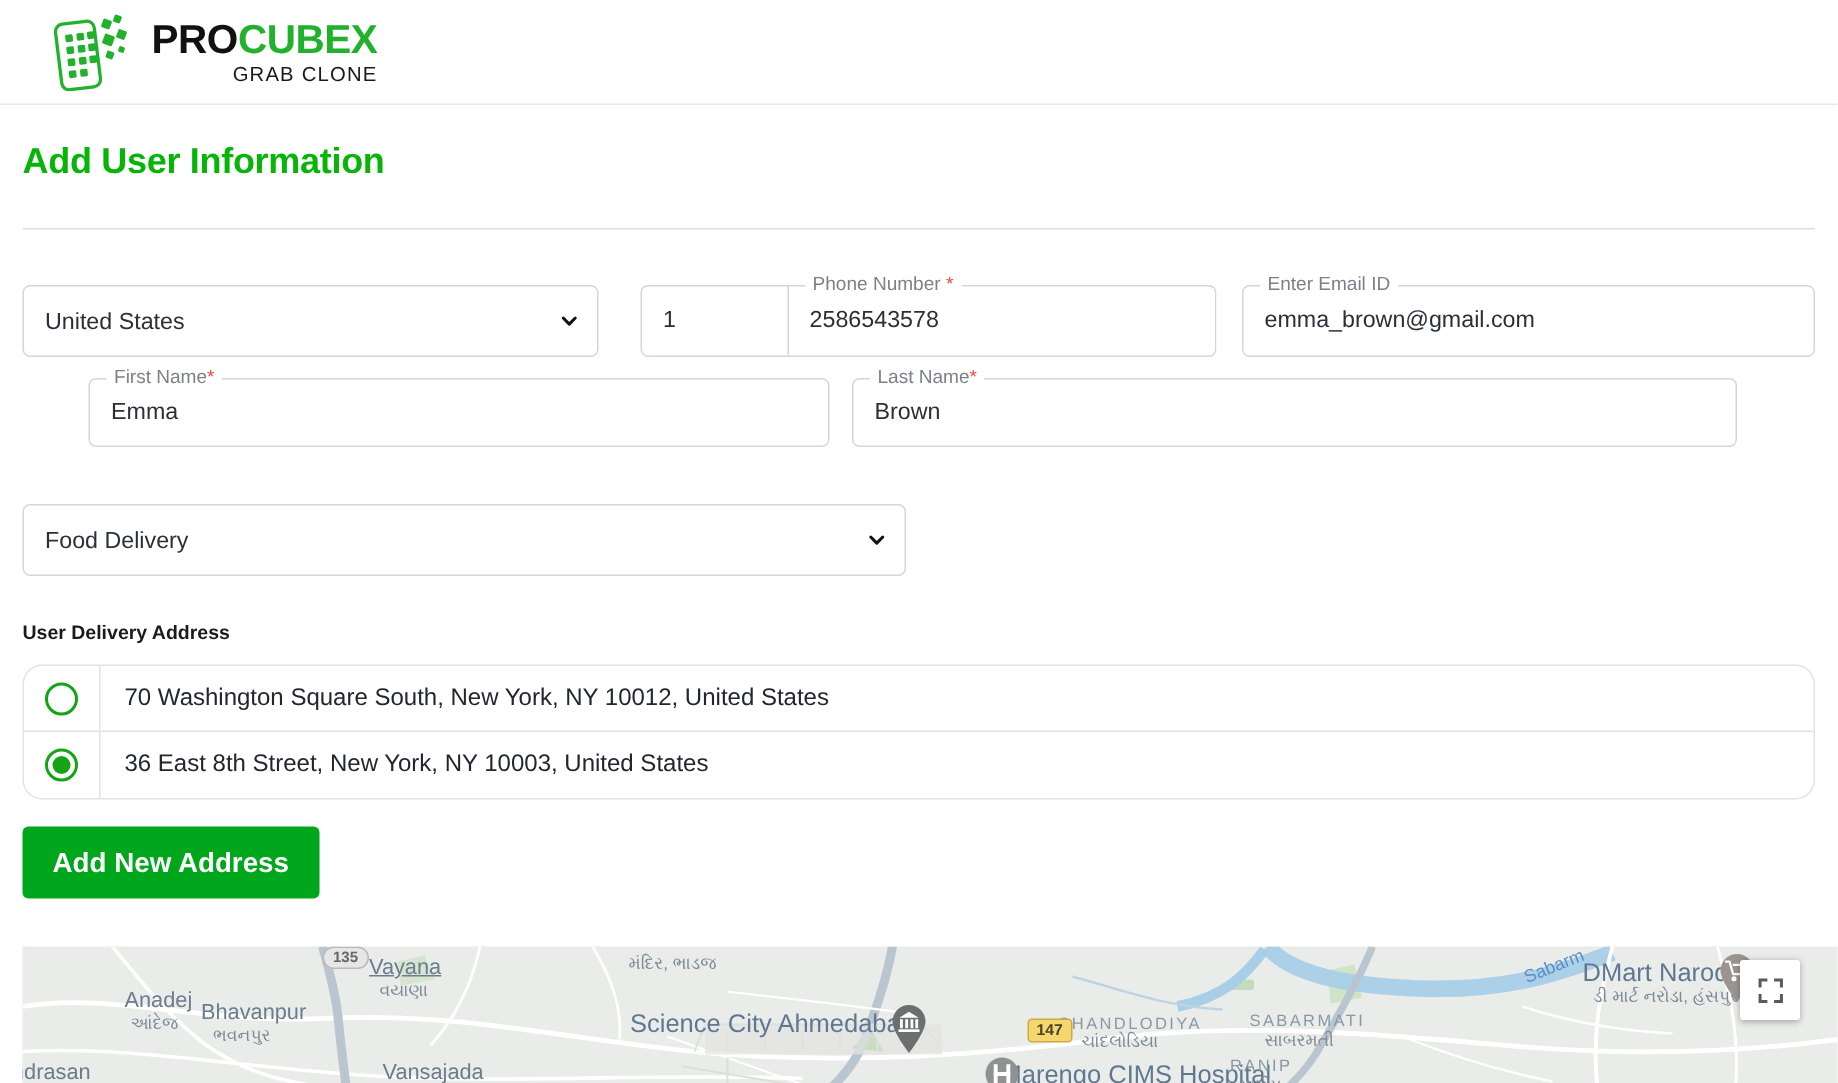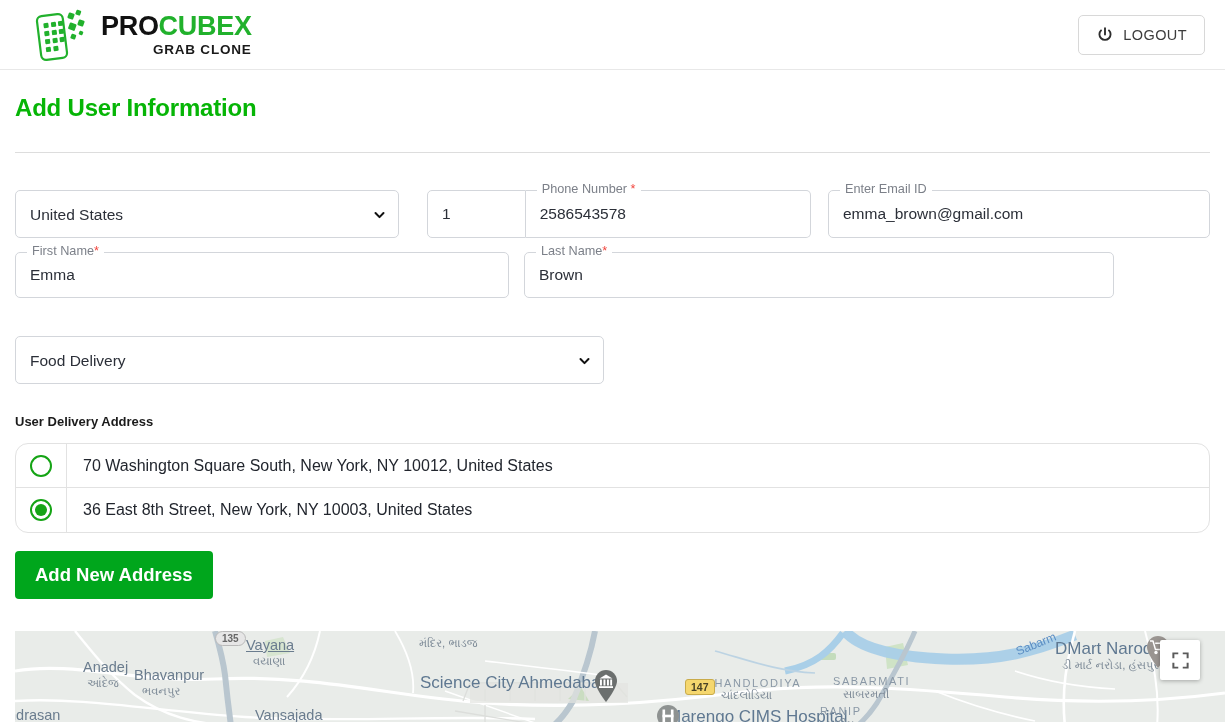--- a/index.html
+++ b/index.html
@@ -24,21 +24,21 @@
   }
   .brand { display: flex; align-items: center; gap: 10px; }
   .brand-mark { width: 56px; height: 52px; display: block; }
   .brand-text { display: flex; flex-direction: column; line-height: 1; }
   .brand-title {
     font-size: 27px; font-weight: bold; letter-spacing: -0.3px;
     color: #111111;
   }
   .brand-title .accent { color: #21b12c; }
   .brand-sub {
-    font-size: 13.5px; font-weight: bold; letter-spacing: 0.8px;
+    font-size: 13.5px; font-weight: normal; letter-spacing: 0.8px;
     color: #1a1a1a; text-align: right; margin-top: 3px;
   }
   .logout-btn {
     display: flex; align-items: center; gap: 9px;
     border: 1px solid #d8d8d8; border-radius: 5px;
     background: #ffffff;
     padding: 10px 17px;
     font-size: 14.5px; letter-spacing: 0.4px;
     color: #3c3c3c; cursor: pointer;
   }
@@ -113,21 +113,21 @@
     position: absolute; right: 12px; top: 50%;
     transform: translateY(-50%);
     width: 13px; height: 13px;
     pointer-events: none;
   }
 
   .w-country  { width: 389px; }
   .w-code     { width: 100px; border-radius: 5px 0 0 5px; margin-left: 28px; }
   .w-phone    { width: 289px; border-left: none; border-radius: 0 5px 5px 0; }
   .w-email    { width: 387px; margin-left: 17px; }
-  .w-name     { width: 494px; height: 46px; }
+  .w-name     { width: 494px; height: 46px; margin-left: 44px; }
   .w-name2    { width: 590px; height: 46px; margin-left: 15px; }
   .w-service  { width: 589px; }
 
   
   .addr-title {
     font-size: 13px; font-weight: bold; color: #1b1b1b;
     margin: 30px 0 0 0;
   }
   .addr-list {
     margin-top: 14px;
@@ -256,29 +256,20 @@
           <rect x="44" y="22" width="4" height="4" rx="1" transform="rotate(20 46 24)"></rect>
         </g>
       </svg>
     </span>
     <span class="brand-text">
       <span class="brand-title"><span>PRO</span><span class="accent">CUBEX</span></span>
       <span class="brand-sub">GRAB CLONE</span>
     </span>
   </div>
 
-  <button class="logout-btn">
-    <span class="power-icon">
-      <svg viewBox="0 0 20 20" width="18" height="18" aria-hidden="true">
-        <path d="M10 2.5 L10 9.5" stroke="#2e2e2e" stroke-width="2.1" stroke-linecap="round" fill="none"></path>
-        <path d="M5.6 4.9 A6.2 6.2 0 1 0 14.4 4.9" stroke="#2e2e2e" stroke-width="2.1" stroke-linecap="round" fill="none"></path>
-      </svg>
-    </span>
-    <span>LOGOUT</span>
-  </button>
 </div>
 
 <div class="page">
 
   <h1 class="page-title">Add User Information</h1>
   <hr class="divider">
 
   
   <div class="form-row row-1">
 

